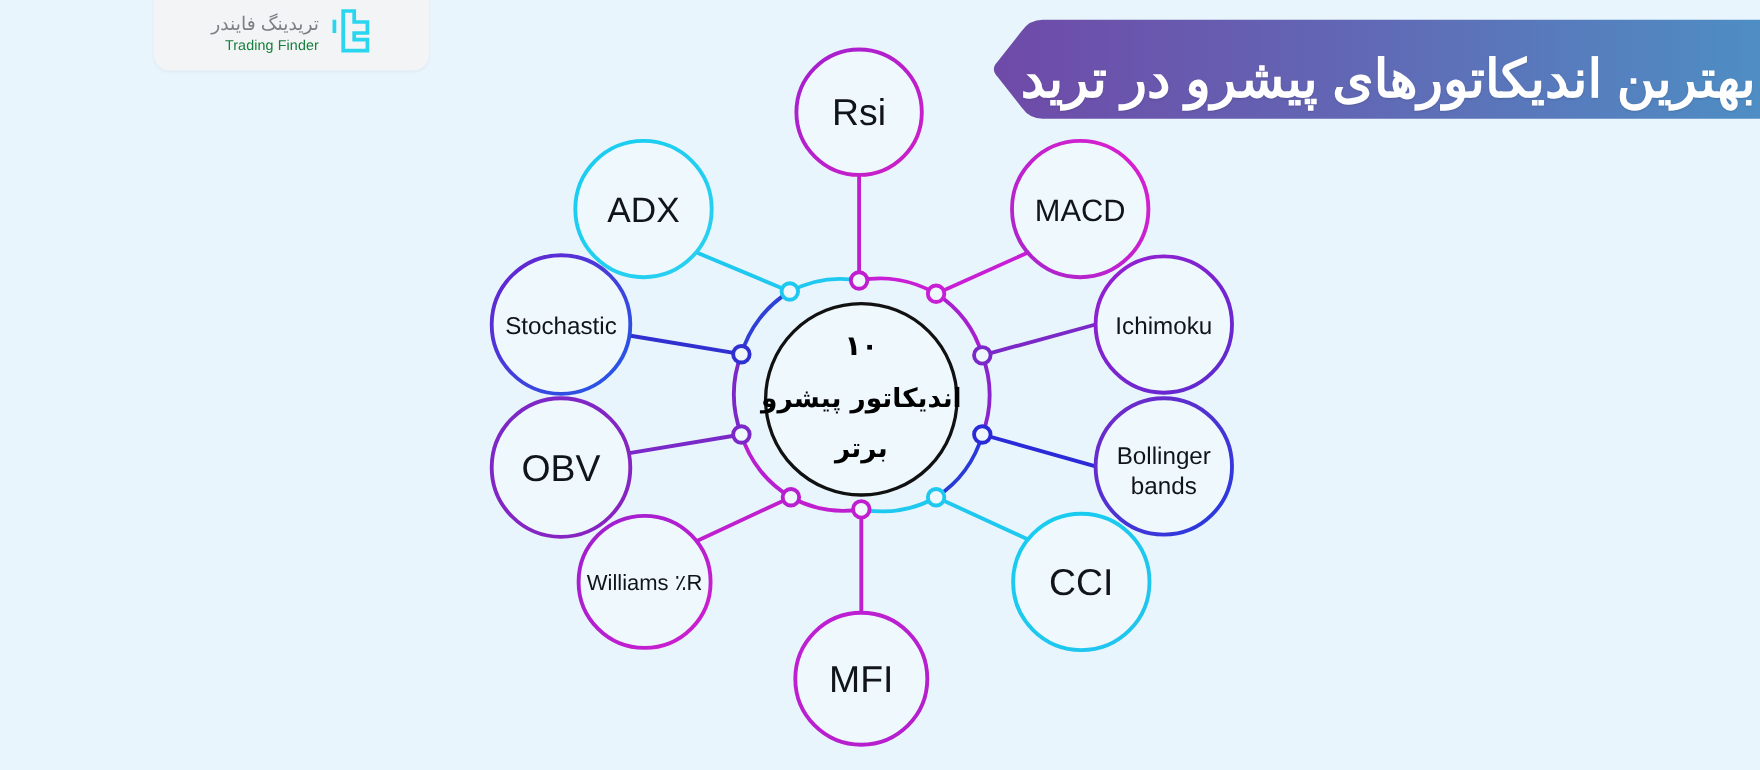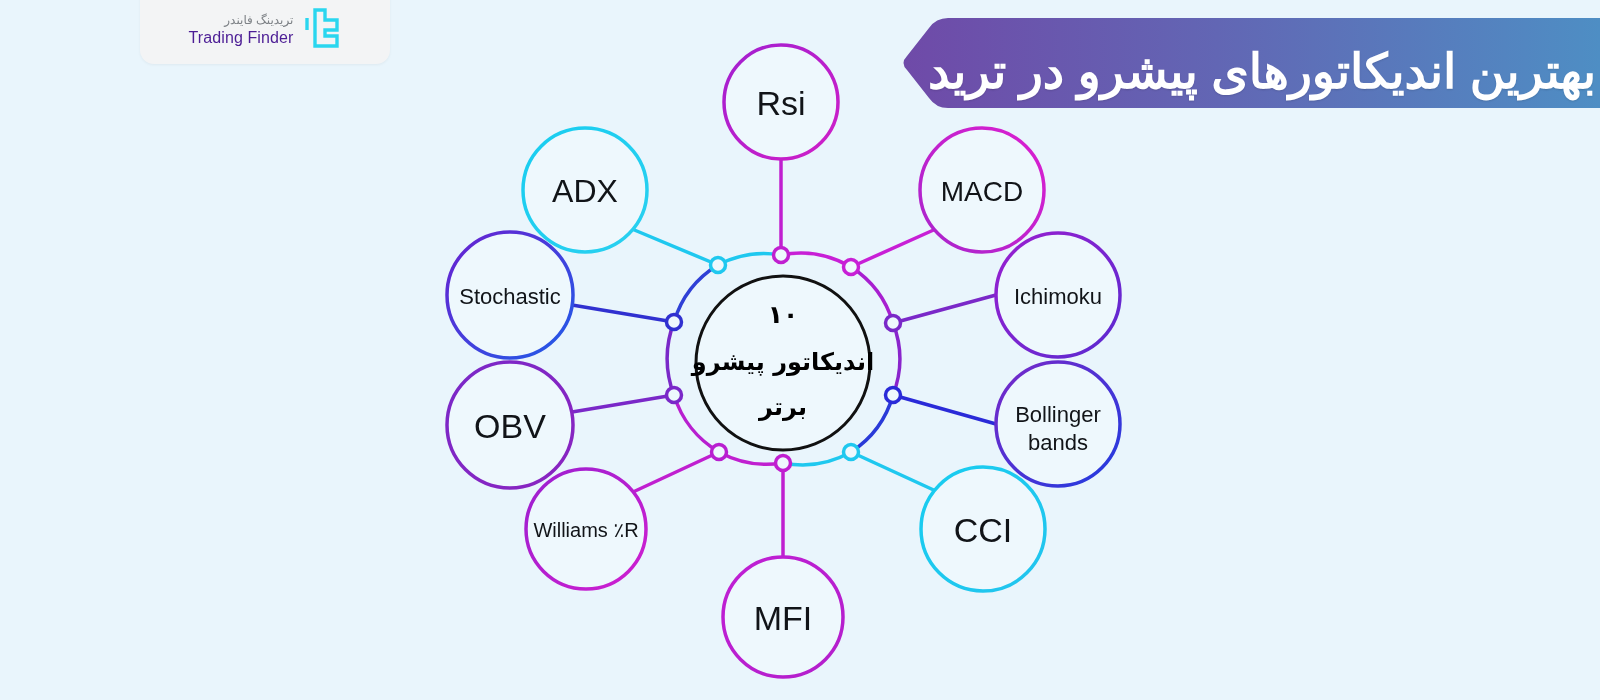--- a/index.html
+++ b/index.html
@@ -32,28 +32,28 @@
     padding-top: 14px;
     box-sizing: border-box;
   }
   #logo-text-wrap {
     display: flex;
     flex-direction: column;
     align-items: flex-end;
     line-height: 1.25;
   }
   #logo-fa {
-    font-size: 12px;
+    font-size: 17px;
     color: #7c8085;
     direction: rtl;
     letter-spacing: -0.2px;
   }
   #logo-en {
-    font-size: 16px;
-    color: #4c1d95;
+    font-size: 13px;
+    color: #15803d;
     letter-spacing: 0.1px;
   }
   #logo-mark { flex: 0 0 auto; }
 
   
   #header-banner {
     position: absolute;
     right: 0;
     top: 8px;
     width: 700px;

